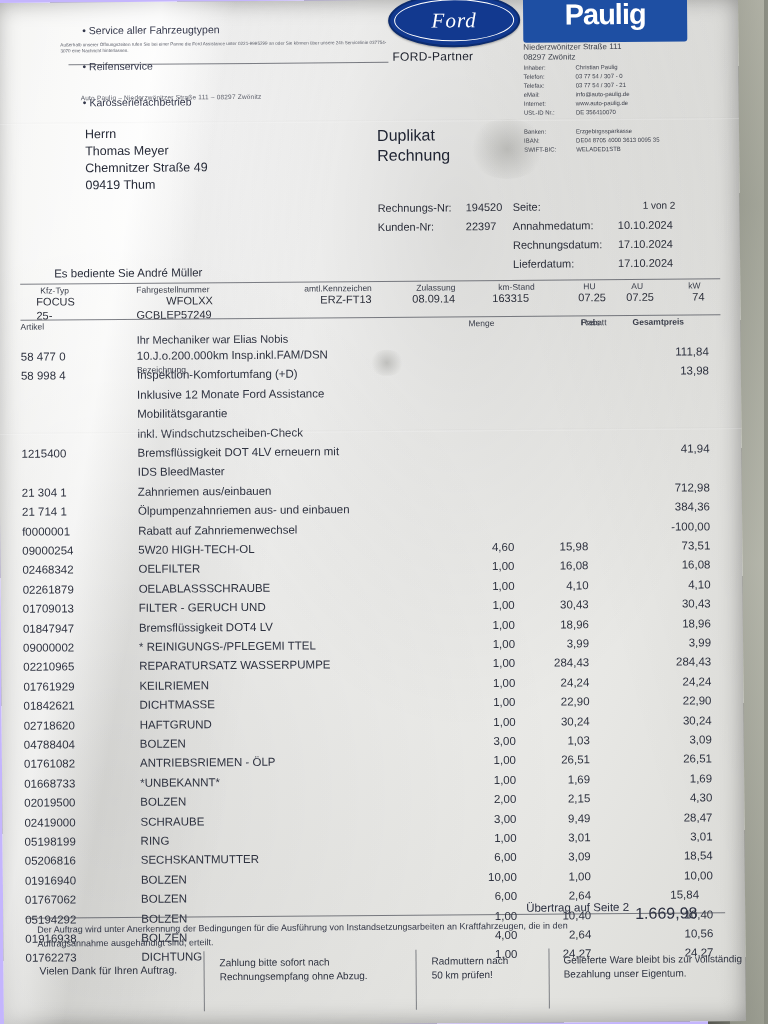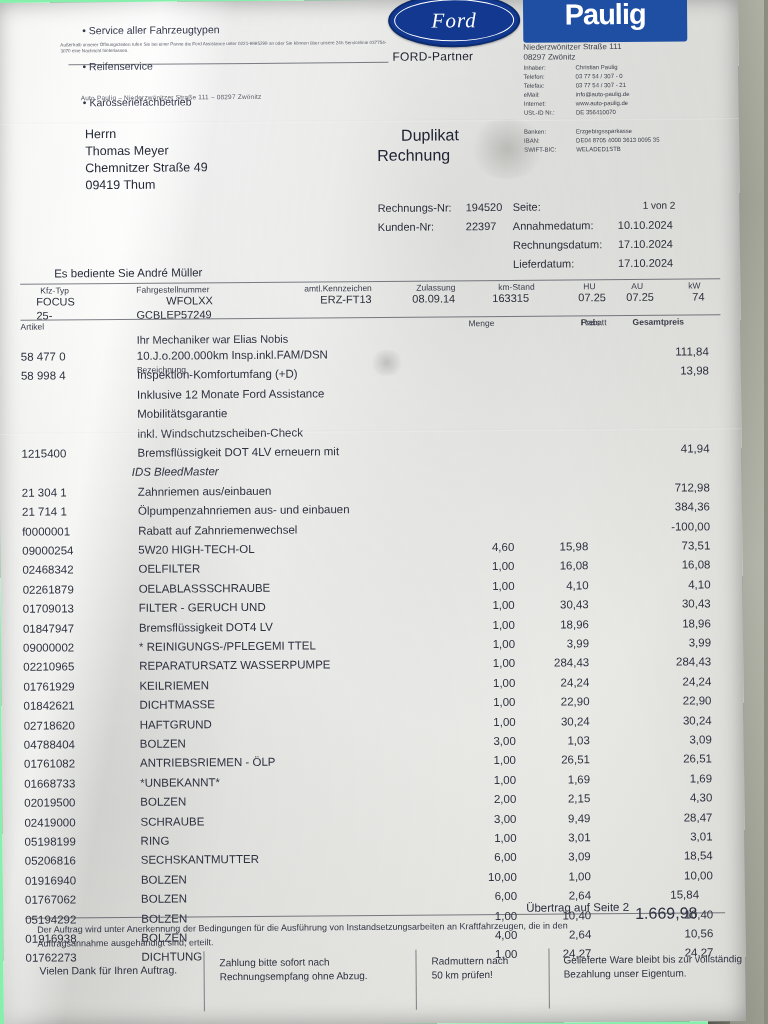--- a/index.html
+++ b/index.html
@@ -3,21 +3,21 @@
 <meta charset="utf-8">
 <style>
   html,body{margin:0;padding:0;}
   body{
     width:768px;height:1024px;overflow:hidden;
     background:#6f7068;
     font-family:"Liberation Sans", sans-serif;
   }
   #page{
     position:relative;width:768px;height:1024px;
-    background:#86efac;
+    background:#c4b5fd;
   }
   
   .wall-right{
     position:absolute;right:0;top:0;width:60px;height:1024px;
     background:linear-gradient(90deg,#55564f 0%,#6f7168 40%,#8d8f84 100%);
   }
   .wall-right .strip{
     position:absolute;right:4px;top:0;width:34px;height:1024px;
     background:linear-gradient(180deg,#cfcfc2 0%,#b9bbae 20%,#d8d9cd 55%,#a9ab9e 100%);
     opacity:.55;
@@ -153,21 +153,21 @@
 
     <div class="t" style="left:84px;top:92px;font-size:6.5px;color:#5a5d68;letter-spacing:.2px;">Auto Paulig – Niederzwönitzer Straße 111 – 08297 Zwönitz</div>
 
     <div style="position:absolute;left:88px;top:125px;">
       <div class="t" style="left:0;top:0;font-size:12.5px;color:#262a37;">Herrn</div>
       <div class="t" style="left:0;top:17px;font-size:12.5px;color:#262a37;">Thomas Meyer</div>
       <div class="t" style="left:0;top:34px;font-size:12.5px;color:#262a37;">Chemnitzer Straße 49</div>
       <div class="t" style="left:0;top:51px;font-size:12.5px;color:#262a37;">09419 Thum</div>
     </div>
 
-    <div class="t" style="left:380px;top:127px;font-size:16px;color:#202533;margin-left:24px;">Duplikat</div>
+    <div class="t" style="left:380px;top:127px;font-size:16px;color:#202533;">Duplikat</div>
     <div class="t" style="left:380px;top:147px;font-size:16px;color:#202533;">Rechnung</div>
 
     <div style="position:absolute;left:380px;top:202px;">
       <div class="t" style="left:0;top:0;font-size:11px;">Rechnungs-Nr:</div>
       <div class="t" style="left:88px;top:0;font-size:11px;">194520</div>
       <div class="t" style="left:0;top:19px;font-size:11px;">Kunden-Nr:</div>
       <div class="t" style="left:88px;top:19px;font-size:11px;">22397</div>
 
       <div class="t" style="left:135px;top:0;font-size:11px;">Seite:</div>
       <div class="t" style="left:265px;top:0;font-size:10px;">1 von 2</div>
@@ -239,21 +239,21 @@
         </div>
         <div>
           <div class="t row" style="position: absolute; top: 77.6px; left: 138px;">inkl. Windschutzscheiben-Check</div>
         </div>
         <div>
           <div class="t row" style="position: absolute; top: 97px; left: 22px;">1215400</div>
           <div class="t row" style="position: absolute; top: 97px; left: 138px;">Bremsflüssigkeit DOT 4LV erneuern mit</div>
           <div class="t row" style="position: absolute; top: 97px; left: 648px; text-align: right; width: 62px;">41,94</div>
         </div>
         <div>
-          <div class="t row" style="position: absolute; top: 116.4px; left: 132px; font-style: italic;">IDS BleedMaster</div>
+          <div class="t row" style="position: absolute; top: 116.4px; left: 138px;">IDS BleedMaster</div>
         </div>
         <div>
           <div class="t row" style="position: absolute; top: 135.8px; left: 22px;">21 304 1</div>
           <div class="t row" style="position: absolute; top: 135.8px; left: 138px;">Zahnriemen aus/einbauen</div>
           <div class="t row" style="position: absolute; top: 135.8px; left: 648px; text-align: right; width: 62px;">712,98</div>
         </div>
         <div>
           <div class="t row" style="position: absolute; top: 155.2px; left: 22px;">21 714 1</div>
           <div class="t row" style="position: absolute; top: 155.2px; left: 138px;">Ölpumpenzahnriemen aus- und einbauen</div>
           <div class="t row" style="position: absolute; top: 155.2px; left: 648px; text-align: right; width: 62px;">384,36</div>

